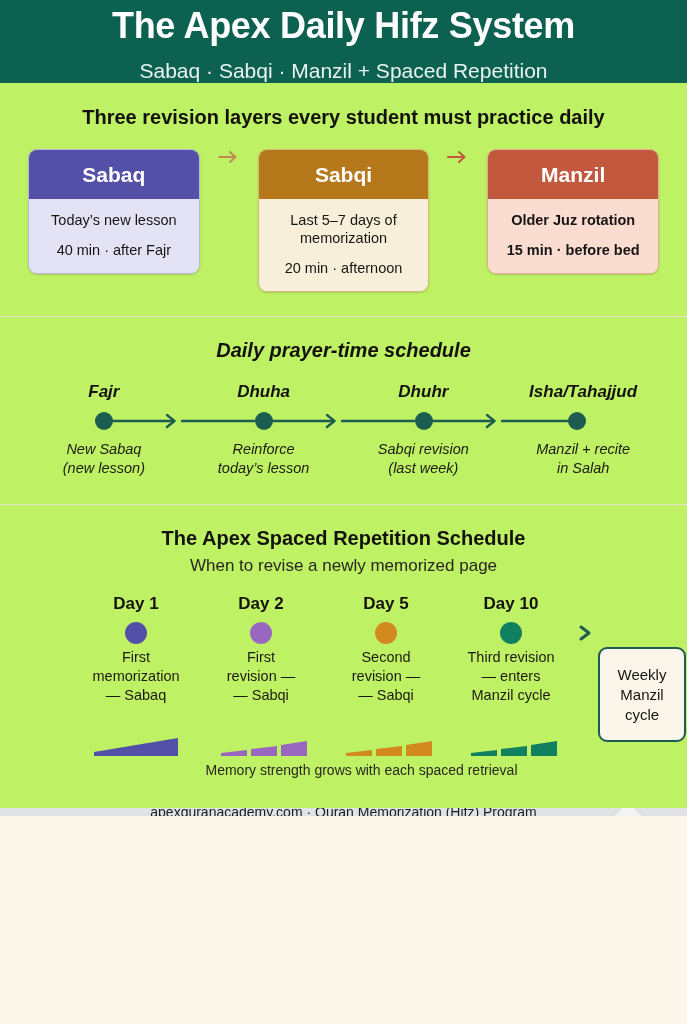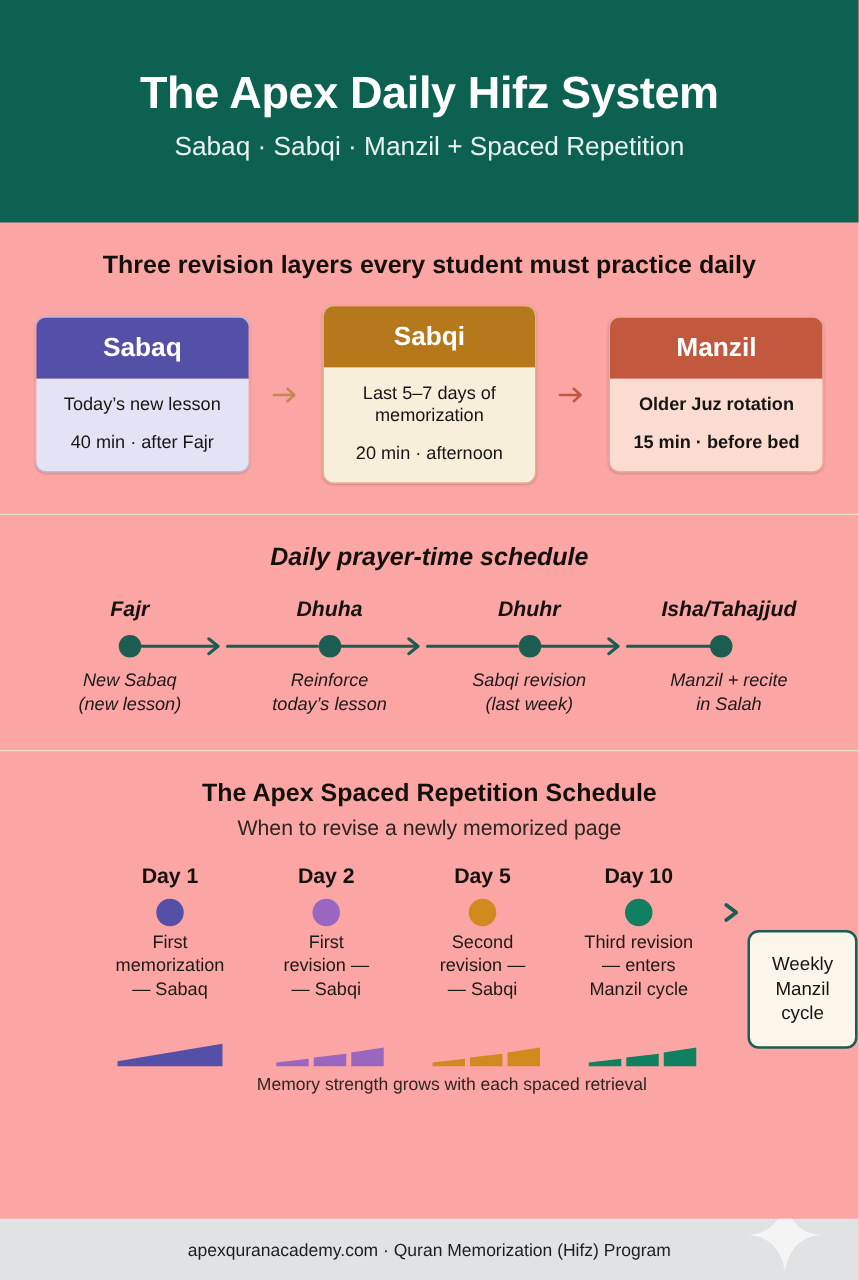--- a/index.html
+++ b/index.html
@@ -3,21 +3,21 @@
 <meta charset="utf-8">
 <style>
   html,body{margin:0;padding:0;}
   body{
     width:687px;height:1024px;
     background:#fbf6e9;
     font-family:"Liberation Sans","DejaVu Sans",sans-serif;
     -webkit-font-smoothing:antialiased;
     overflow:hidden;
   }
-  .poster{position:relative;width:687px;height:1024px;background:#fca5a5;display:flex;flex-direction:column;}
+  .poster{position:relative;width:687px;height:816px;background:#bef264;display:flex;flex-direction:column;}
 
   
   .header{
     background:#0d6150;height:178px;
     display:flex;flex-direction:column;align-items:center;justify-content:center;
     box-sizing:border-box;padding-top:6px;
   }
   .header-title{
     color:#ffffff;font-size:36px;font-weight:bold;letter-spacing:-0.3px;
     line-height:1.1;margin:0 0 12px 0;text-align:center;
@@ -34,21 +34,21 @@
     text-align:center;color:#14110d;font-weight:bold;
     font-size:20px;margin:0;line-height:1.2;
   }
   .sec-sub{
     text-align:center;color:#2a2520;font-size:17px;margin:6px 0 0 0;line-height:1.2;
   }
 
   
   .cards-section{padding:22px 0 24px 0;}
   .cards-row{
-    display:flex;align-items:center;justify-content:center;
+    display:flex;align-items:flex-start;justify-content:center;
     margin-top:20px;padding:0 28px;gap:14px;
   }
   .card{
     width:187px;border-radius:9px;overflow:hidden;
     display:flex;flex-direction:column;
     box-shadow:0 1px 2px rgba(0,0,0,.16);
   }
   .card-head{
     text-align:center;color:#ffffff;font-weight:bold;font-size:21px;
     padding:13px 4px 13px 4px;line-height:1.1;

